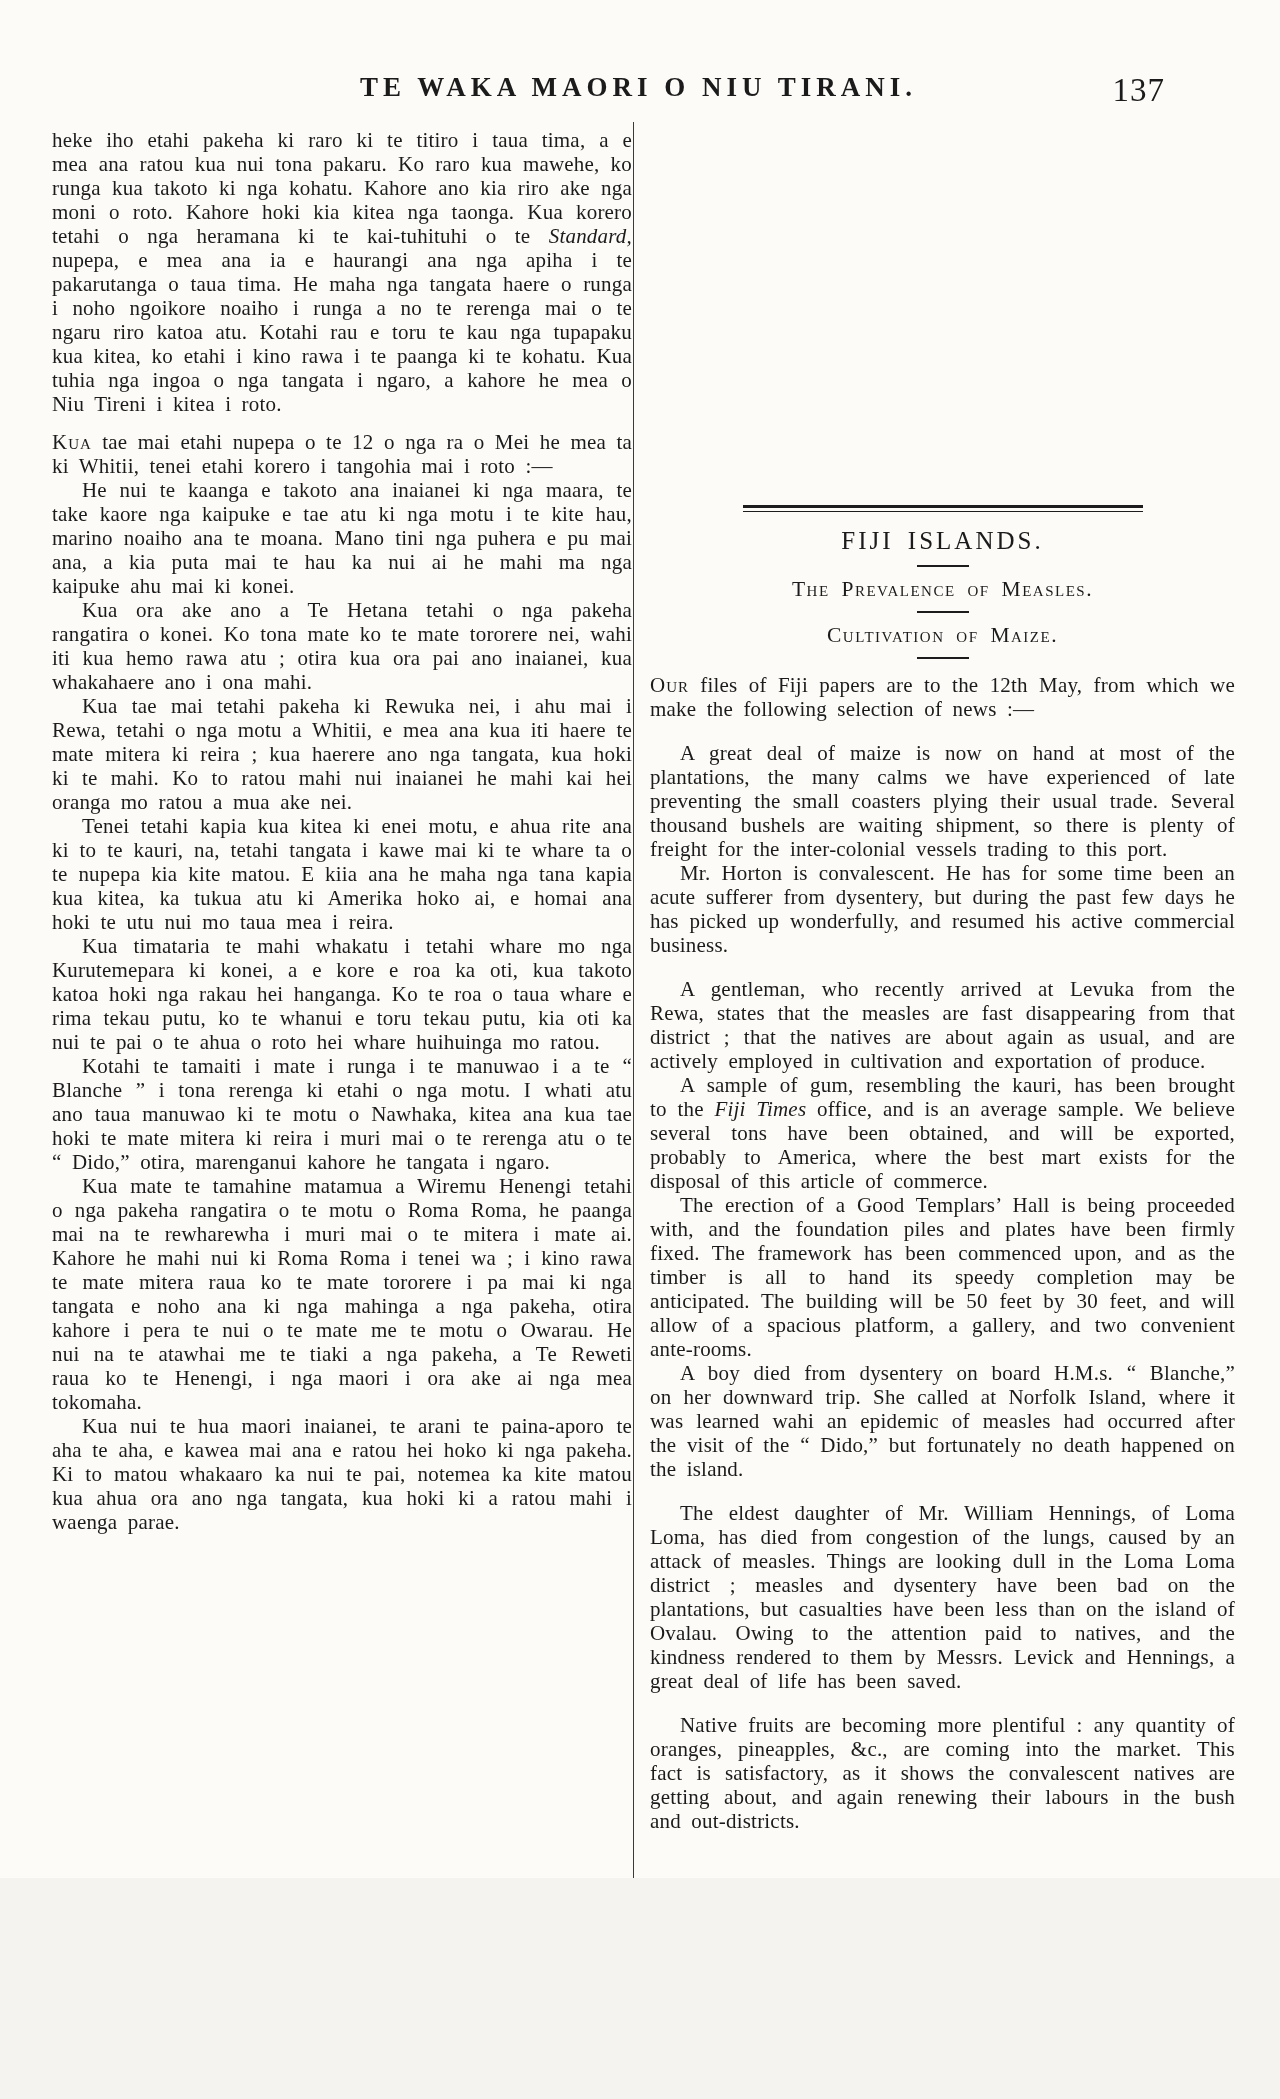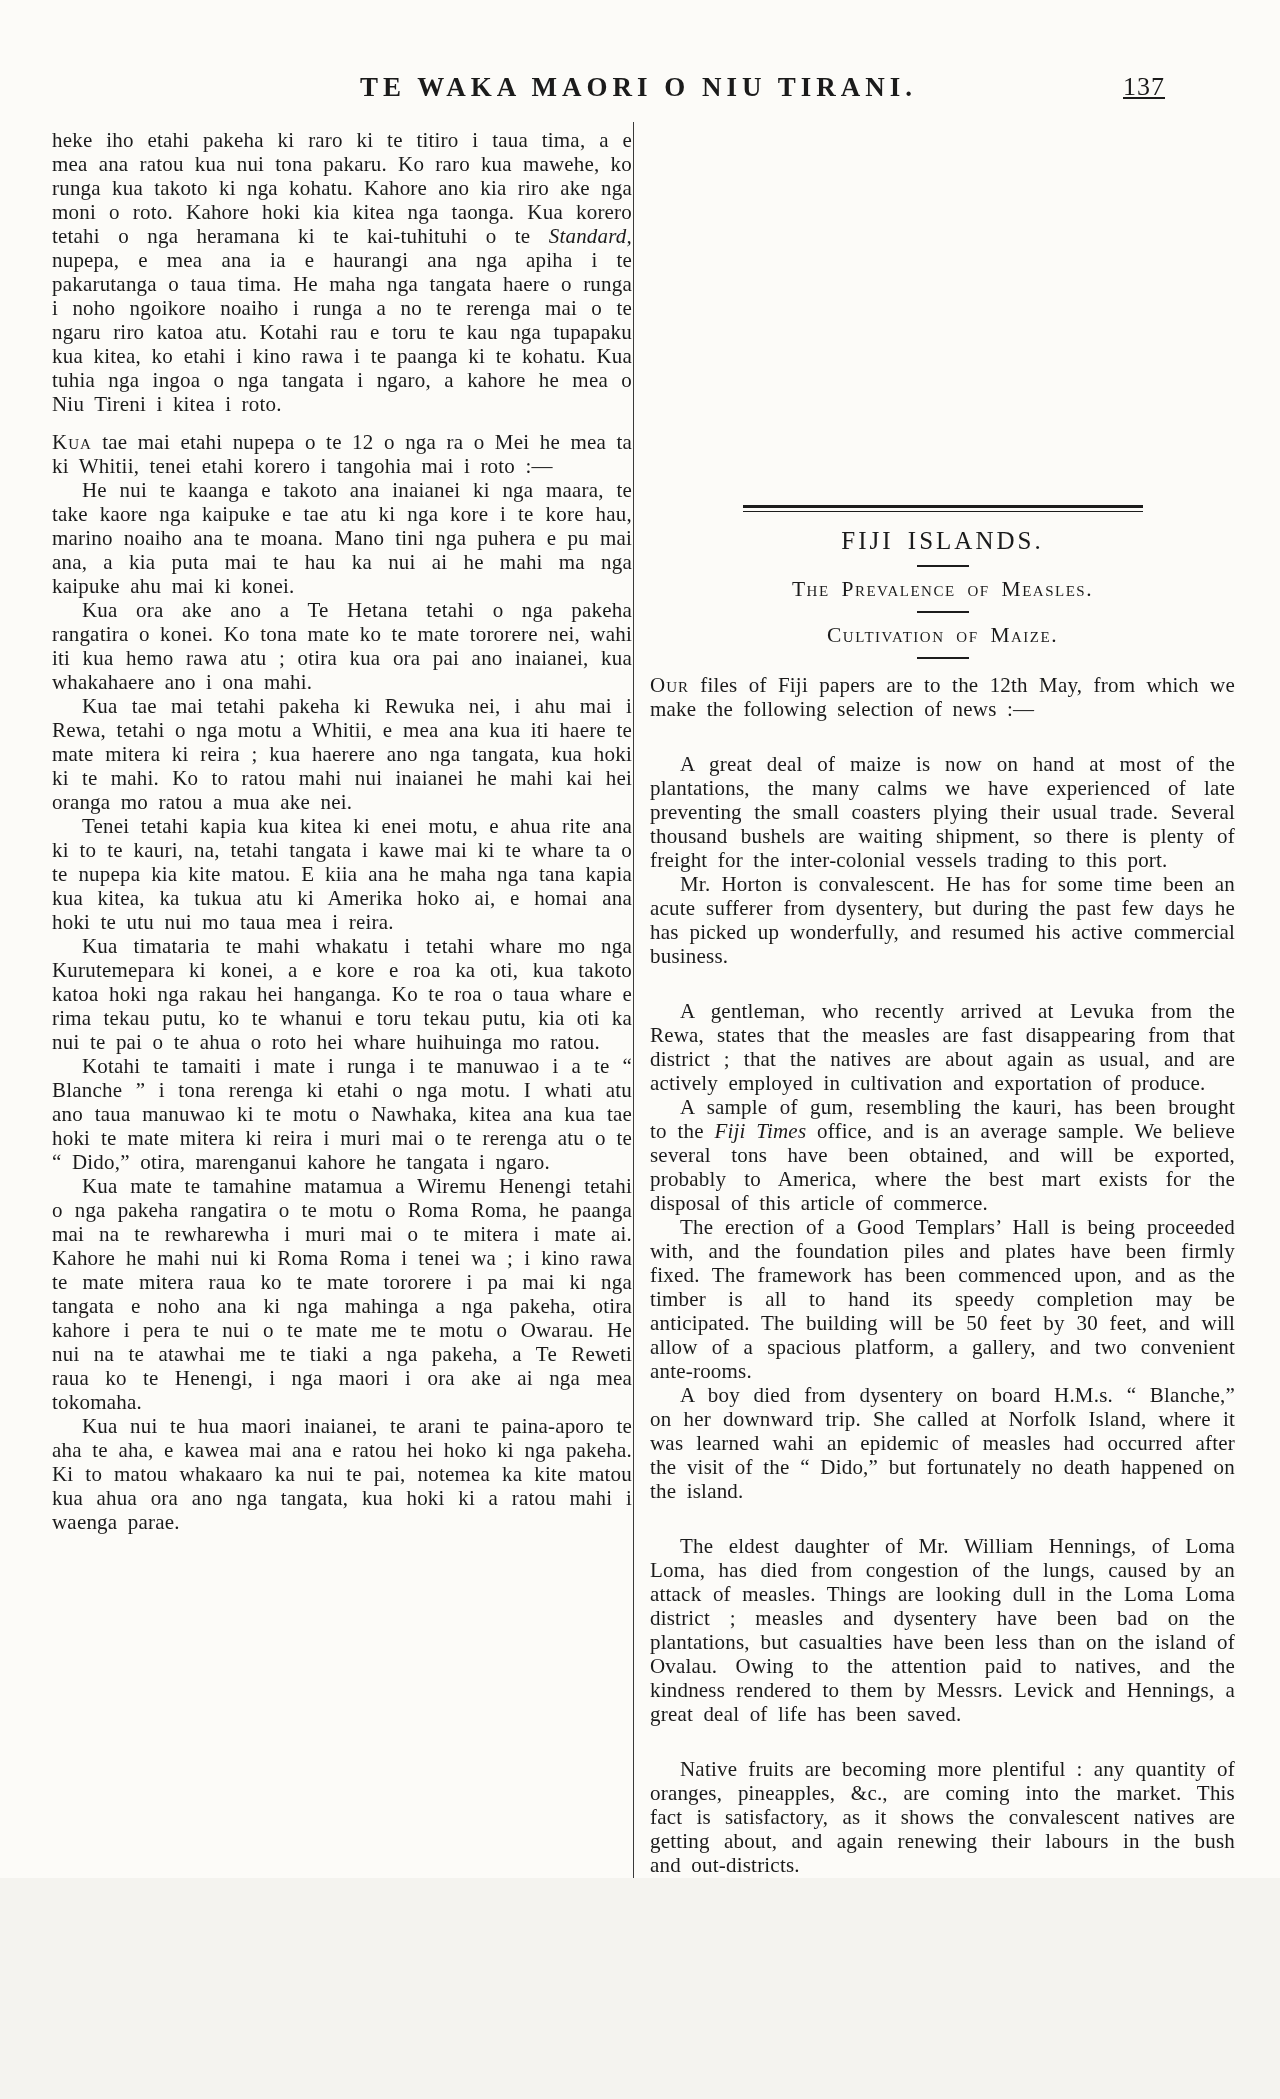--- a/index.html
+++ b/index.html
@@ -26,23 +26,22 @@
     text-align: center;
     font-size: 27px;
     font-weight: bold;
     letter-spacing: 5px;
     white-space: nowrap;
   }
   .page-number {
     position: absolute;
     top: 72px;
     right: 115px;
-    font-size: 26px;
+    font-size: 33px;
     letter-spacing: 1px;
-    text-decoration: underline;
   }
   
   .col-divider {
     position: absolute;
     left: 633px;
     top: 122px;
     width: 1px;
     height: 1915px;
     background: #3a3a3a;
   }
@@ -63,21 +62,21 @@
     left: 650px;
     top: 505px;
     width: 585px;
   }
   
   p.para {
     margin: 0;
     padding: 0;
   }
   p.para.indent { text-indent: 30px; }
-  p.para.gap    { margin-top: 31px;  }
+  p.para.gap    { margin-top: 20px;  }
   .smallcaps {
     font-variant: small-caps;
     letter-spacing: 1px;
   }
   .italic { font-style: italic; }
   
   .section-head { text-align: center; }
   .column.left .section-head { margin-top: 22px; }
   .double-rule {
     height: 3px;
@@ -121,21 +120,21 @@
 
   <div class="column left">
 
     <div>
         <p class="para"><span>heke iho etahi pakeha ki raro ki te titiro i taua tima, a e mea ana ratou kua nui tona pakaru.  Ko raro kua mawehe, ko runga kua takoto ki nga kohatu. Kahore ano kia riro ake nga moni o roto.  Kahore hoki kia kitea nga taonga.  Kua korero tetahi o nga heramana ki te kai-tuhituhi o te </span><span class="italic">Standard,</span><span> nupepa, e mea ana ia e haurangi ana nga apiha i te pakarutanga o taua tima.  He maha nga tangata haere o runga i noho ngoikore noaiho i runga a no te rerenga mai o te ngaru riro katoa atu.  Kotahi rau e toru te kau nga tupapaku kua kitea, ko etahi i kino rawa i te paanga ki te kohatu.  Kua tuhia nga ingoa o nga tangata i ngaro, a kahore he mea o Niu Tireni i kitea i roto.</span></p>
       </div>
 
 
     <div class="section-body">
         <p class="para"><span class="smallcaps">Kua</span><span> tae mai etahi nupepa o te 12 o nga ra o Mei he mea ta ki Whitii, tenei etahi korero i tangohia mai i roto :—</span></p>
-        <p class="para indent"><span>He nui te kaanga e takoto ana inaianei ki nga maara, te take kaore nga kaipuke e tae atu ki nga kore i te kore hau, marino noaiho ana te moana. Mano tini nga puhera e pu mai ana, a kia puta mai te hau ka nui ai he mahi ma nga kaipuke ahu mai ki konei.</span></p>
+        <p class="para indent"><span>He nui te kaanga e takoto ana inaianei ki nga maara, te take kaore nga kaipuke e tae atu ki nga motu i te kite hau, marino noaiho ana te moana. Mano tini nga puhera e pu mai ana, a kia puta mai te hau ka nui ai he mahi ma nga kaipuke ahu mai ki konei.</span></p>
         <p class="para indent"><span>Kua ora ake ano a Te Hetana tetahi o nga pakeha rangatira o konei.  Ko tona mate ko te mate tororere nei, wahi iti kua hemo rawa atu ; otira kua ora pai ano inaianei, kua whakahaere ano i ona mahi.</span></p>
         <p class="para indent"><span>Kua tae mai tetahi pakeha ki Rewuka nei, i ahu mai i Rewa, tetahi o nga motu a Whitii, e mea ana kua iti haere te mate mitera ki reira ; kua haerere ano nga tangata, kua hoki ki te mahi.  Ko to ratou mahi nui inaianei he mahi kai hei oranga mo ratou a mua ake nei.</span></p>
         <p class="para indent"><span>Tenei tetahi kapia kua kitea ki enei motu, e ahua rite ana ki to te kauri, na, tetahi tangata i kawe mai ki te whare ta o te nupepa kia kite matou.  E kiia ana he maha nga tana kapia kua kitea, ka tukua atu ki Amerika hoko ai, e homai ana hoki te utu nui mo taua mea i reira.</span></p>
         <p class="para indent"><span>Kua timataria te mahi whakatu i tetahi whare mo nga Kurutemepara ki konei, a e kore e roa ka oti, kua takoto katoa hoki nga rakau hei hanganga.  Ko te roa o taua whare e rima tekau putu, ko te whanui e toru tekau putu, kia oti ka nui te pai o te ahua o roto hei whare huihuinga mo ratou.</span></p>
         <p class="para indent"><span>Kotahi te tamaiti i mate i runga i te manuwao i a te “ Blanche ” i tona rerenga ki etahi o nga motu.  I whati atu ano taua manuwao ki te motu o Nawhaka, kitea ana kua tae hoki te mate mitera ki reira i muri mai o te rerenga atu o te “ Dido,” otira, marenganui kahore he tangata i ngaro.</span></p>
         <p class="para indent"><span>Kua mate te tamahine matamua a Wiremu Henengi tetahi o nga pakeha rangatira o te motu o Roma Roma, he paanga mai na te rewharewha i muri mai o te mitera i mate ai.  Kahore he mahi nui ki Roma Roma i tenei wa ; i kino rawa te mate mitera raua ko te mate tororere i pa mai ki nga tangata e noho ana ki nga mahinga a nga pakeha, otira kahore i pera te nui o te mate me te motu o Owarau.  He nui na te atawhai me te tiaki a nga pakeha, a Te Reweti raua ko te Henengi, i nga maori i ora ake ai nga mea tokomaha.</span></p>
         <p class="para indent"><span>Kua nui te hua maori inaianei, te arani te paina-aporo te aha te aha, e kawea mai ana e ratou hei hoko ki nga pakeha.  Ki to matou whakaaro ka nui te pai, notemea ka kite matou kua ahua ora ano nga tangata, kua hoki ki a ratou mahi i waenga parae.</span></p>
       </div>
   </div>
 

